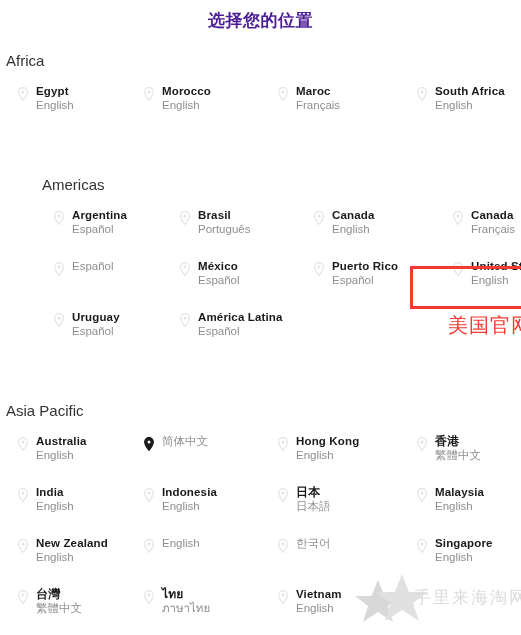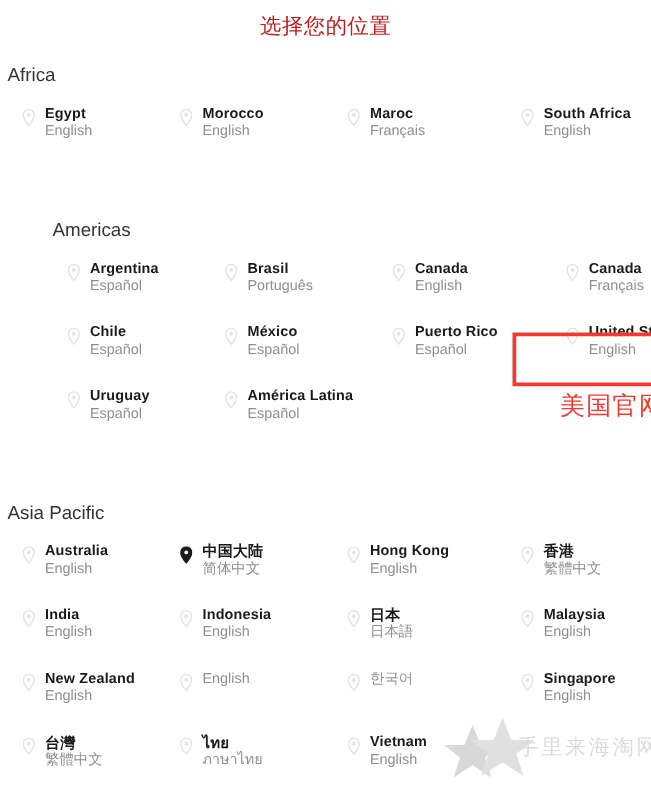--- a/index.html
+++ b/index.html
@@ -13,22 +13,22 @@
     position: relative;
     overflow: hidden;
     font-family: "Liberation Sans", "DejaVu Sans", sans-serif;
     -webkit-font-smoothing: antialiased;
   }
 
   
   .page-title {
     text-align: center;
     font-size: 17px;
-    font-weight: 400;
-    color: #b91c1c;
+    font-weight: 700;
+    color: #4c1d95;
     letter-spacing: 0.5px;
     margin: 0;
     padding-top: 9px;
     height: 24px;
     line-height: 24px;
   }
 
   
   .region {
     position: absolute;
@@ -247,21 +247,20 @@
           </a>
         </div>
         <div class="loc-row">
           <a class="loc-item c0" href="#">
             <span class="pin">
               <svg width="10" height="14" viewBox="0 0 10 14">
                 <path d="M5 0.6C2.6 0.6 0.7 2.5 0.7 4.9c0 3.2 4.3 8.4 4.3 8.4s4.3-5.2 4.3-8.4C9.3 2.5 7.4 0.6 5 0.6z" fill="none" stroke="#e3e3e3" stroke-width="1.2"></path>
                 <circle cx="5" cy="4.9" r="1.5" fill="#e3e3e3"></circle>
               </svg>
             </span>
-            <span class="loc-name">Chile</span>
             <span class="loc-lang">Español</span>
           </a>
           <a class="loc-item c1" href="#">
             <span class="pin">
               <svg width="10" height="14" viewBox="0 0 10 14">
                 <path d="M5 0.6C2.6 0.6 0.7 2.5 0.7 4.9c0 3.2 4.3 8.4 4.3 8.4s4.3-5.2 4.3-8.4C9.3 2.5 7.4 0.6 5 0.6z" fill="none" stroke="#e3e3e3" stroke-width="1.2"></path>
                 <circle cx="5" cy="4.9" r="1.5" fill="#e3e3e3"></circle>
               </svg>
             </span>
             <span class="loc-name">México</span>
@@ -326,21 +325,20 @@
             <span class="loc-name">Australia</span>
             <span class="loc-lang">English</span>
           </a>
           <a class="loc-item c1 cjk" href="#">
             <span class="pin">
               <svg width="10" height="14" viewBox="0 0 10 14">
                 <path d="M5 0.6C2.6 0.6 0.7 2.5 0.7 4.9c0 3.2 4.3 8.4 4.3 8.4s4.3-5.2 4.3-8.4C9.3 2.5 7.4 0.6 5 0.6z" fill="#1a1a1a" stroke="#1a1a1a" stroke-width="1.2"></path>
                 <circle cx="5" cy="4.9" r="1.5" fill="#ffffff"></circle>
               </svg>
             </span>
-            <span class="loc-name">中国大陆</span>
             <span class="loc-lang">简体中文</span>
           </a>
           <a class="loc-item c2" href="#">
             <span class="pin">
               <svg width="10" height="14" viewBox="0 0 10 14">
                 <path d="M5 0.6C2.6 0.6 0.7 2.5 0.7 4.9c0 3.2 4.3 8.4 4.3 8.4s4.3-5.2 4.3-8.4C9.3 2.5 7.4 0.6 5 0.6z" fill="none" stroke="#e3e3e3" stroke-width="1.2"></path>
                 <circle cx="5" cy="4.9" r="1.5" fill="#e3e3e3"></circle>
               </svg>
             </span>
             <span class="loc-name">Hong Kong</span>

